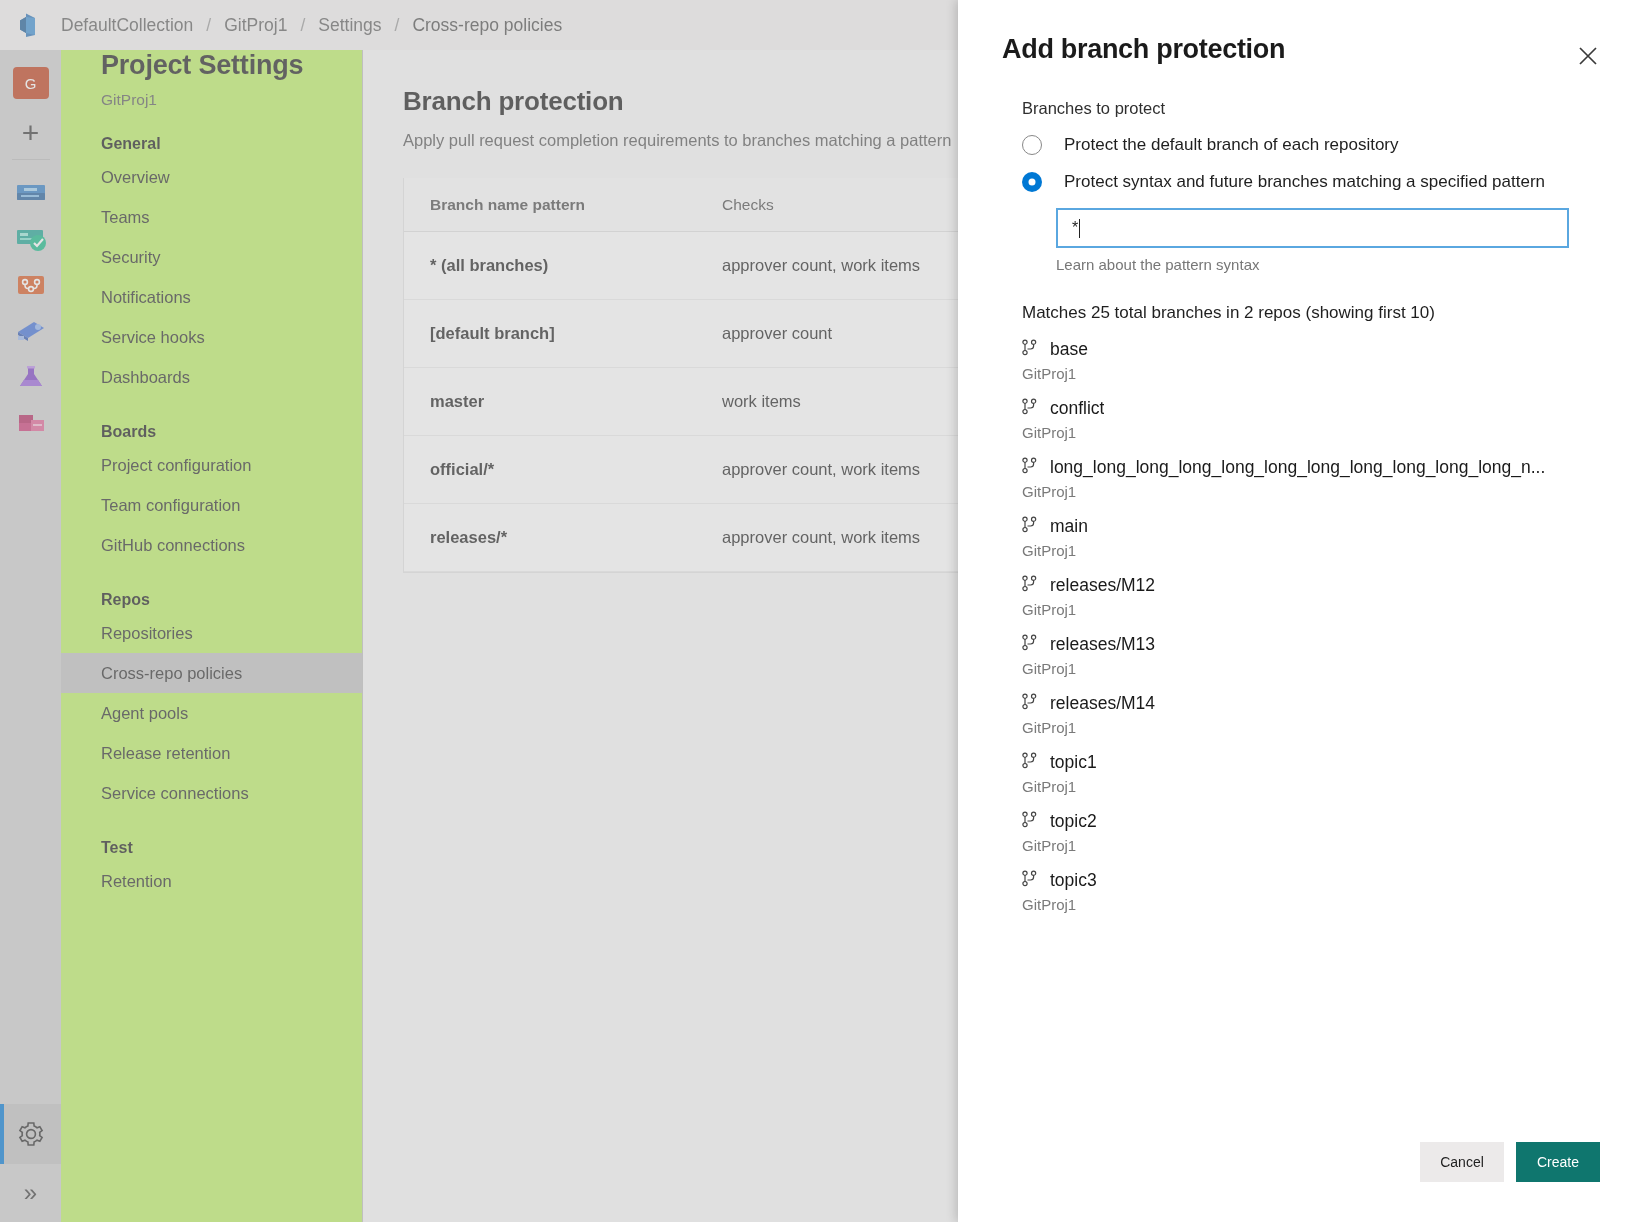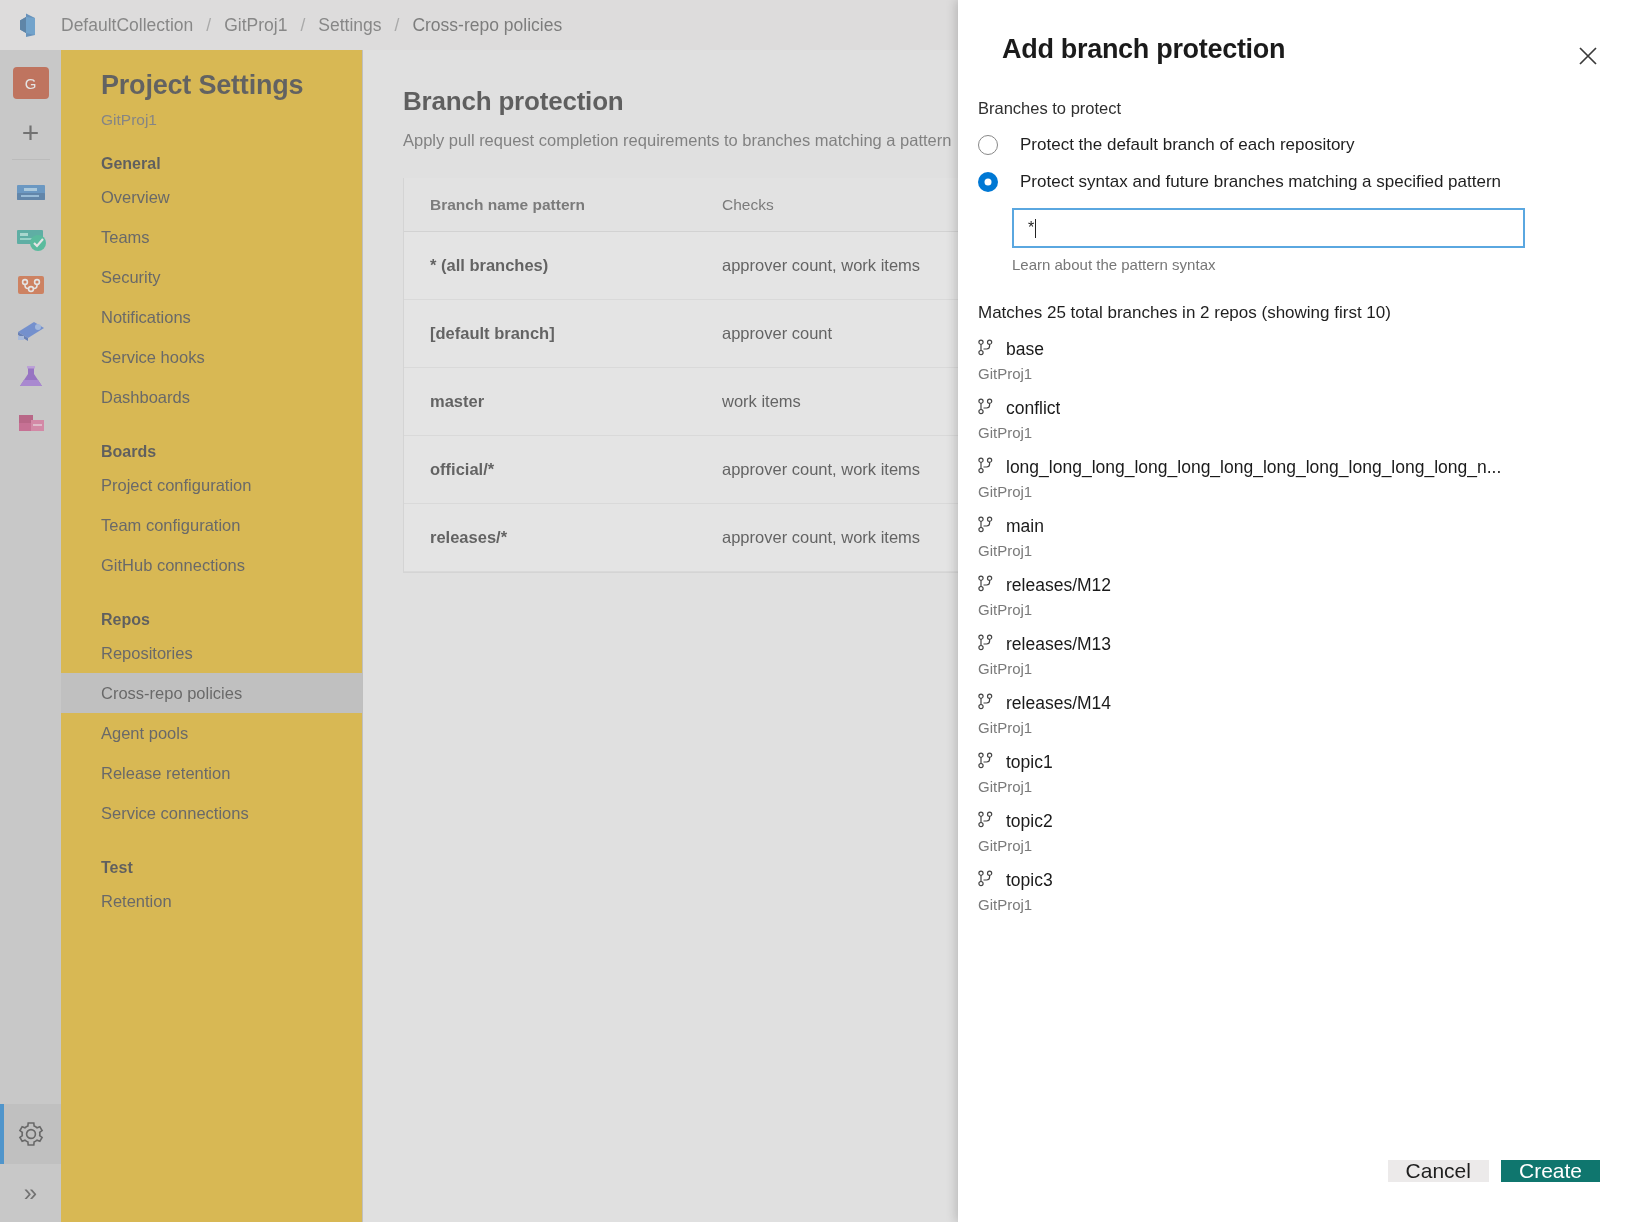--- a/index.html
+++ b/index.html
@@ -63,22 +63,21 @@
     content:""; position:absolute; left:0; top:0; width:4px; height:60px; background:#0078d4;
   }
   .rail-expand {
     width: 61px; height: 58px; display:flex; align-items:center; justify-content:center;
     color:#3b3b3b; font-size: 24px;
   }
 
   
   .navpane {
     position: absolute; left: 61px; top: 50px; width: 302px; height: 1172px;
-    background: #eab308; border-right: 1px solid #bfbfbf;
-    padding-top: 20px;
+    background: #bef264; border-right: 1px solid #bfbfbf;
   }
   .nav-title { font-size: 27px; font-weight: 600; color:#1f1f1f; padding: 0 0 0 40px; letter-spacing:-0.2px;}
   .nav-sub { font-size: 15.5px; color:#5c5c5c; padding: 10px 0 0 40px; }
   .nav-group { font-size: 16px; font-weight: 700; color:#1b1b1b; padding: 26px 0 4px 40px; }
   .nav-item {
     font-size: 16.5px; color:#2b2b2b; padding: 10px 0 10px 40px; line-height: 20px;
   }
   .nav-item.active { background:#c2c2c2; }
 
   
@@ -107,21 +106,21 @@
     position: absolute; right: 0; top: 0; width: 686px; height: 1222px;
     background:#ffffff; box-shadow: -2px 0 10px rgba(0,0,0,0.18);
     display: flex; flex-direction: column;
   }
   .panel-head { position: relative; padding: 34px 44px 0 44px; }
   .panel-title { font-size: 27px; font-weight: 600; color:#1b1b1b; letter-spacing:-0.3px; }
   .panel-close {
     position: absolute; right: 38px; top: 38px; width: 36px; height: 36px;
     display:flex; align-items:center; justify-content:center; color:#3a3a3a;
   }
-  .panel-body { flex:1; padding: 0 20px; overflow: hidden; }
+  .panel-body { flex:1; padding: 0 64px; overflow: hidden; }
   .field-label { font-size: 16.5px; color:#2f2f2f; margin-top: 34px; }
 
   .radio-row { display:flex; align-items:center; margin-top: 17px; }
   .radio {
     width: 20px; height: 20px; border-radius: 50%;
     border: 1.6px solid #888; background:#fff; flex:none; position: relative;
   }
   .radio.sel { border: none; background:#0078d4; }
   .radio.sel::after {
     content:""; position:absolute; left:50%; top:50%; width:7px; height:7px;
@@ -150,22 +149,22 @@
   .bname {
     font-size: 17.5px; color:#1a1a1a; margin-left: 6px;
     white-space: nowrap; overflow: hidden; text-overflow: ellipsis; max-width: 515px;
   }
   .brepo { font-size: 15px; color:#7a7a7a; margin-top: 5px; }
 
   .panel-foot {
     padding: 0 44px 40px 44px; display:flex; justify-content:flex-end; gap: 12px;
   }
   .btn {
-    height: 22px; min-width: 84px; padding: 0 18px;
-    font-size: 21px; display:flex; align-items:center; justify-content:center;
+    height: 40px; min-width: 84px; padding: 0 18px;
+    font-size: 14px; display:flex; align-items:center; justify-content:center;
     border: none; cursor: pointer; font-family: inherit;
   }
   .btn.secondary { background:#eceaea; color:#1f1f1f; }
   .btn.primary { background:#0f766e; color:#ffffff; }
 </style>
 </head>
 <body>
 
 <div class="app">
 

